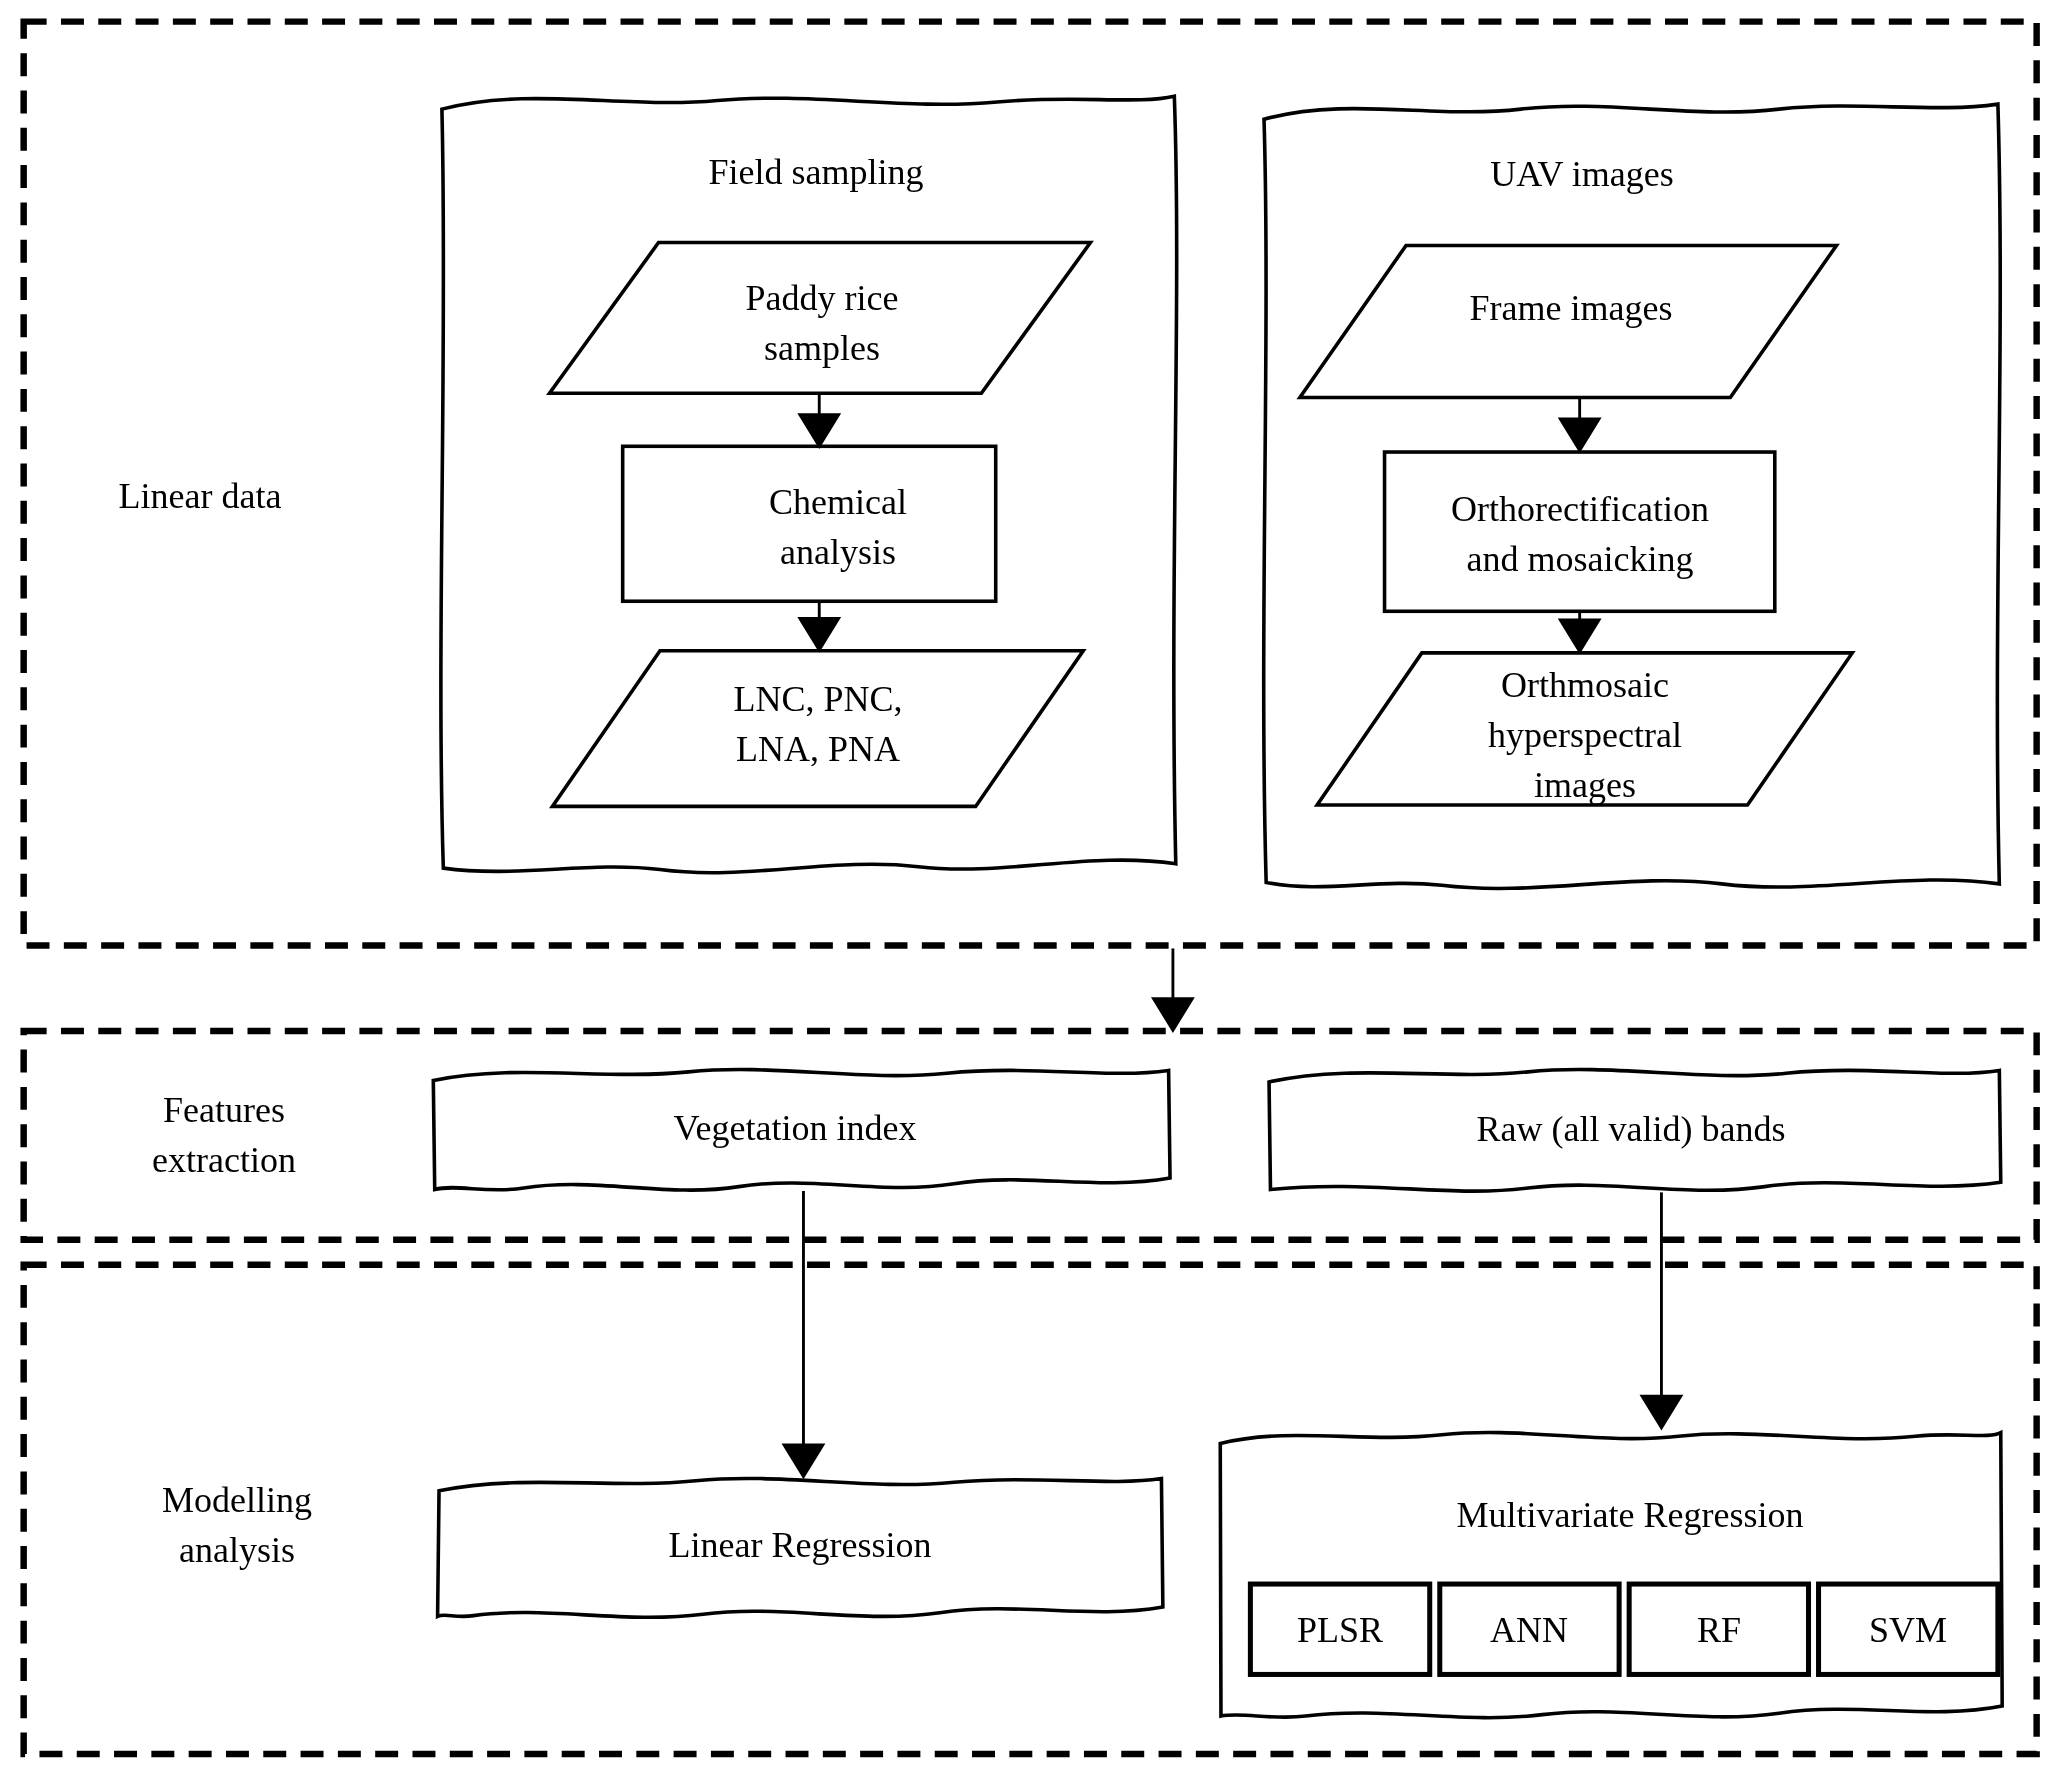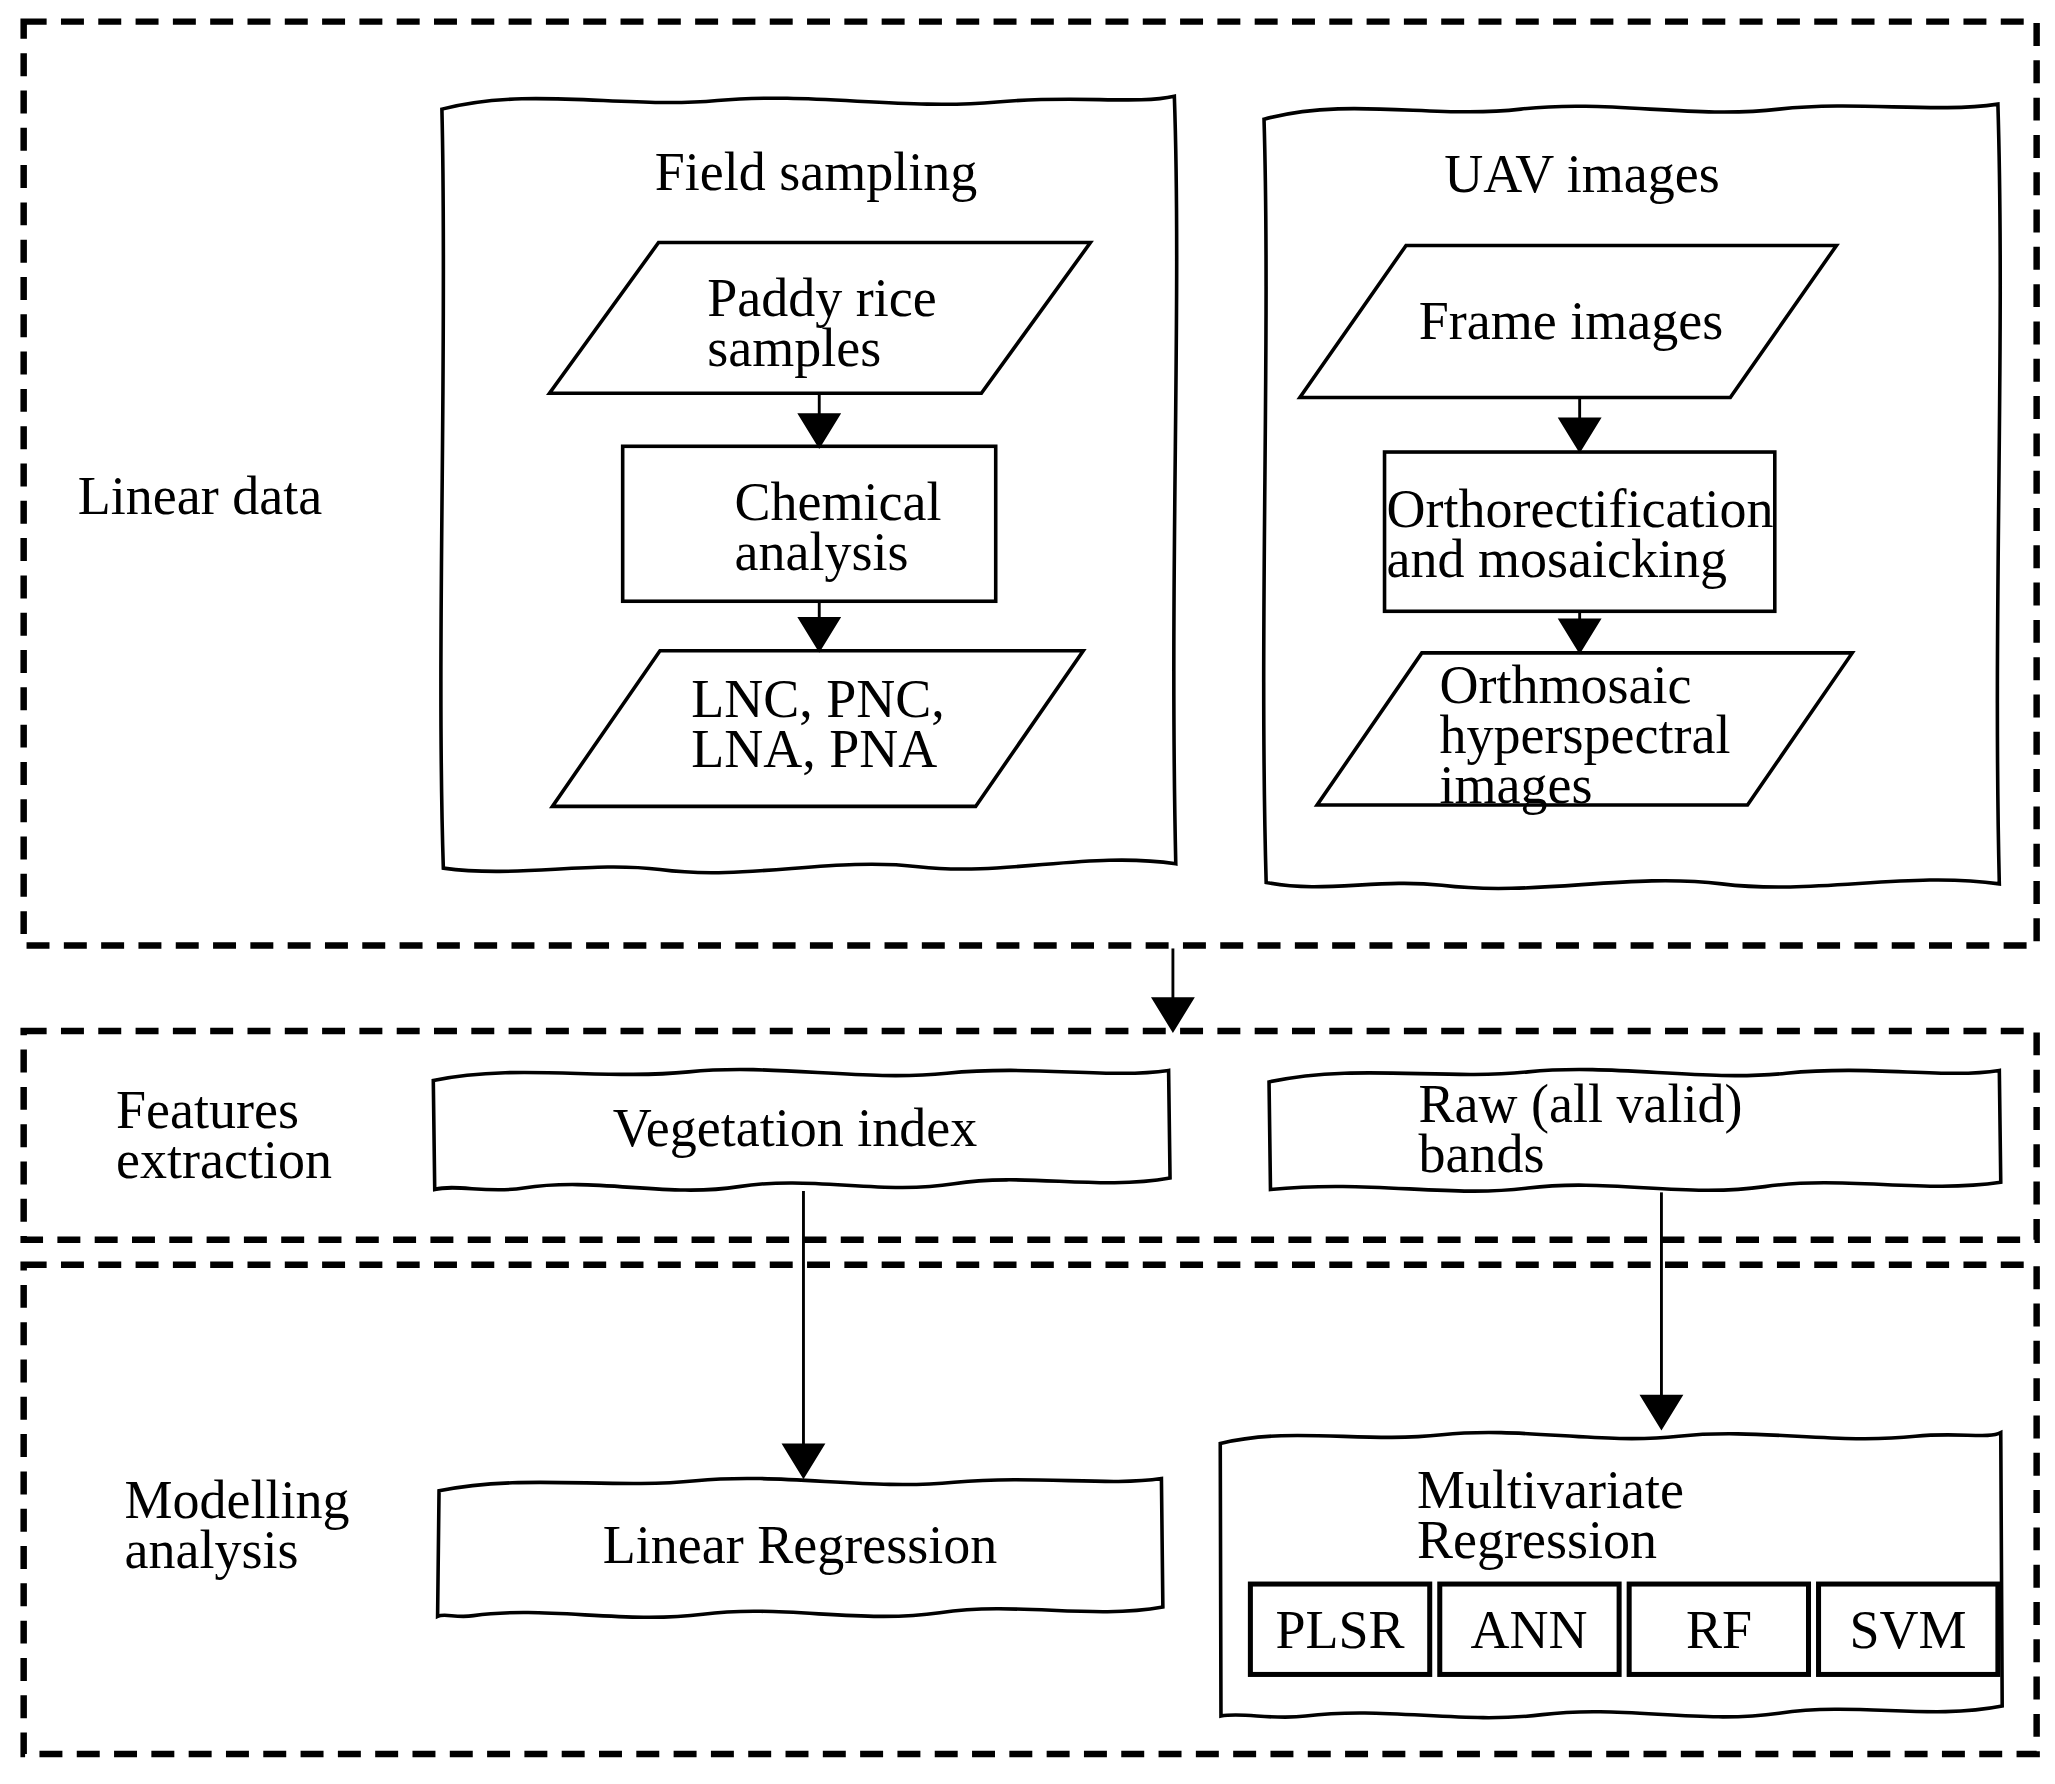--- a/index.html
+++ b/index.html
@@ -7,23 +7,24 @@
     position: relative;
     width: 2056px;
     height: 1785px;
     background: #ffffff;
     font-family: "Liberation Serif", "DejaVu Serif", serif;
   }
   #shapes { position: absolute; left: 0; top: 0; }
   .lbl {
     position: absolute;
     transform: translate(-50%, -50%);
-    font-size: 54px;
+    font-size: 36px;
     line-height: 50px;
     color: #000000;
+    text-align: center;
     white-space: pre-line;
     user-select: none;
   }
   .shape { fill: none; stroke: #000000; }
 </style>
 </head>
 <body>
 
 <div id="canvas">
 
@@ -87,21 +88,21 @@
 
   <div class="lbl" style="left:816px; top:172px;">Field sampling</div>
   <div class="lbl" style="left:822px; top:323px;">Paddy rice
 samples</div>
   <div class="lbl" style="left:838px; top:527px;font-family:Liberation Serif, serif;">Chemical
 analysis</div>
   <div class="lbl" style="left:818px; top:724px;">LNC, PNC,
 LNA, PNA</div>
 
   <div class="lbl" style="left:1582px; top:174px;">UAV images</div>
-  <div class="lbl" style="left:1571px; top:321px;">Frame images</div>
+  <div class="lbl" style="left:1571px; top:308px;">Frame images</div>
   <div class="lbl" style="left:1585px; top:735px;">Orthmosaic
 hyperspectral
 images</div>
   <div class="lbl" style="left:1580px; top:534px;">Orthorectification
 and mosaicking</div>
 
   <div class="lbl" style="left:756px; top:1128px;margin-left:39px;">Vegetation index</div>
   <div class="lbl" style="left:1631px; top:1129px;">Raw (all valid) bands</div>
 
   <div class="lbl" style="left:800px; top:1545px;">Linear Regression</div>

